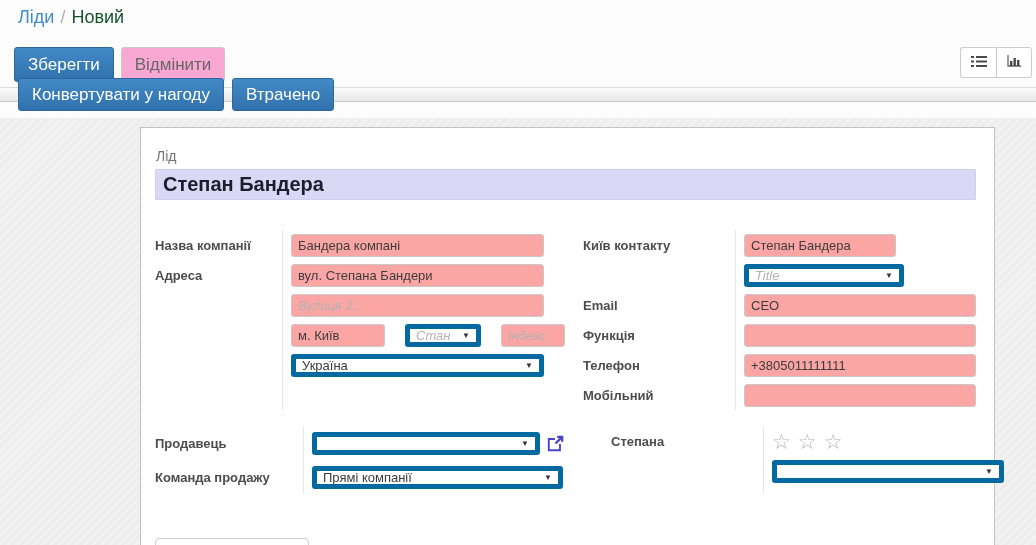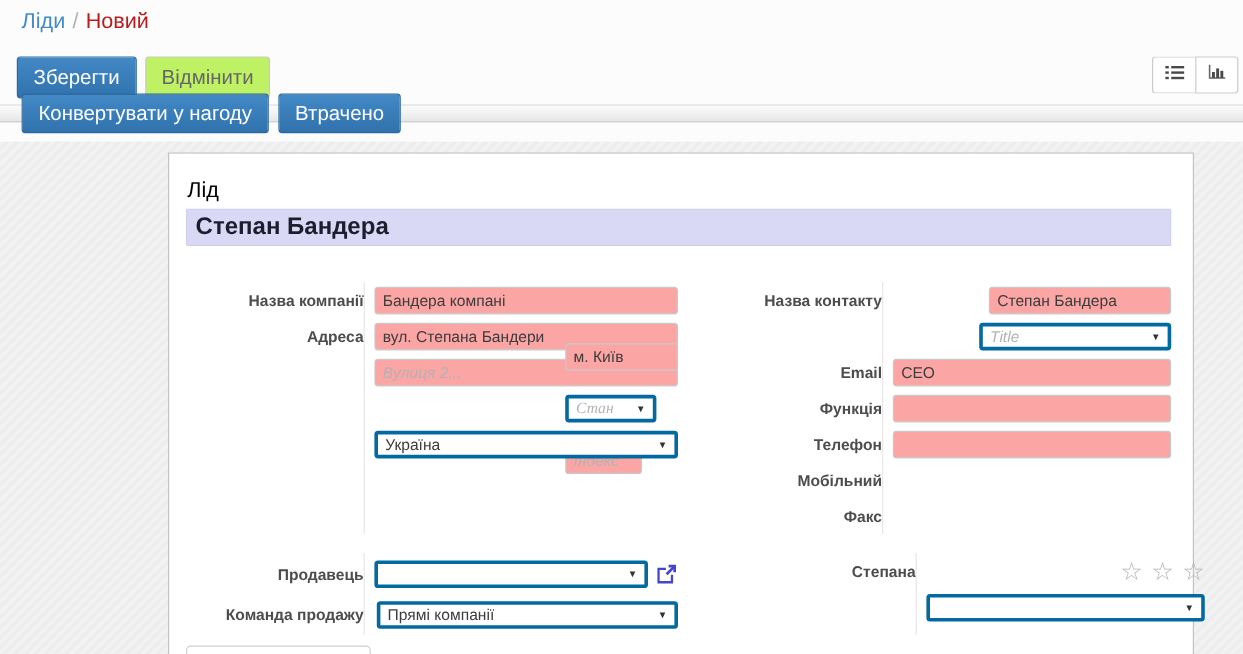--- a/index.html
+++ b/index.html
@@ -4,26 +4,26 @@
 <style>
   * { margin:0; padding:0; box-sizing:border-box; }
   html,body { width:1036px; height:545px; overflow:hidden;
     font-family:"Liberation Sans","DejaVu Sans",sans-serif; background:#fcfcfc; }
 
   
   .topbar { position:absolute; top:0; left:0; width:1036px; height:88px; background:#fcfcfc; }
   .breadcrumb { position:absolute; top:7px; left:18px; font-size:18px; color:#555; }
   .breadcrumb .bc-link { color:#428bca; cursor:pointer; margin-right:6px; }
   .breadcrumb .bc-sep { color:#b0b0b0; margin-right:6px; }
-  .breadcrumb .bc-current { color:#b91c1c; }
+  .breadcrumb .bc-current { color:#14532d; }
 
   .btn { display:inline-block; font-size:17px; line-height:1; border-radius:3px;
          padding:8px 13px; cursor:pointer; vertical-align:top; }
   .btn-primary { background:linear-gradient(#4289c6,#3072ad); border:1px solid #2c689d; color:#fff; }
-  .btn-default { background:#bef264; border:1px solid #c9c9c9; color:#666; }
+  .btn-default { background:#f9a8d4; border:1px solid #c9c9c9; color:#666; }
 
   .toolbar { position:absolute; top:47px; left:14px; }
   .toolbar .btn { margin-right:7px; }
 
   .view-switcher { position:absolute; top:47px; right:4px; display:flex; }
   .vs-btn { width:36px; height:31px; background:#fff; border:1px solid #ccc;
             display:flex; align-items:center; justify-content:center; cursor:pointer; }
   .vs-btn:first-child { border-radius:3px 0 0 3px; border-right:none; }
   .vs-btn:last-child { border-radius:0 3px 3px 0; }
 
@@ -34,53 +34,53 @@
     display:flex; align-items:center; padding-left:18px; }
   .statusbar .btn { margin-right:8px; padding:7px 13px; }
 
   
   .content { position:absolute; top:118px; left:0; width:1036px; height:427px;
     background:repeating-linear-gradient(135deg,#f2f2f2 0 3px,#ededed 3px 6px);
     overflow:hidden; }
   .sheet { position:relative; margin:9px 0 0 140px; width:855px; height:500px;
     background:#fff; border:1px solid #c3c3c3; padding:14px 20px 0 14px; }
 
-  .lead-label { font-size:18px; color:#000000; margin:6px 0 5px 1px; }
+  .lead-label { font-size:14px; color:#737373; margin:6px 0 5px 1px; }
   .title-input { width:821px; height:31px; background:#d9d9f5; border:1px solid #cfcff0;
     font-family:inherit; font-size:20px; font-weight:bold; color:#1d1d2e; padding:0 7px; border-radius:1px; }
 
   .group { display:flex; }
   .group-1 { margin-top:30px; }
   .group-2 { margin-top:16px;gap:28px; }
   .col { display:flex; align-items:stretch; }
   .col-left { width:410px; }
   .col-right { margin-left:18px; flex:1; }
   .labels-stack { display:flex; flex-direction:column; }
   .col-left  .labels-stack { width:148px; }
   .col-right .labels-stack { width:152px; }
   .fields-stack { flex:1; border-left:1px solid #e7e7e7; padding-left:8px;
                   display:flex; flex-direction:column; }
-  .row { height:30px; display:flex; align-items:center;justify-content:flex-end; }
+  .row { height:30px; display:flex; align-items:center; }
   .row-tall { height:34px; }
   .lbl { font-size:13px; font-weight:bold; color:#4d4d4d; }
 
   input.fld { height:23px; border:1px solid #c9c9c9; border-radius:3px; background:#fca5a5;
     font-family:inherit; font-size:13px; color:#3c3c3c; padding:0 6px; }
   input.fld::placeholder { color:#b3b3b3; font-style:italic; opacity:1; }
-  .sel { height:23px; border:3px solid #0369a1; border-radius:3px; background:#fff;
+  .sel { height:23px; border:5px solid #0369a1; border-radius:3px; background:#fff;
     display:inline-flex; align-items:center; justify-content:space-between;
     font-size:13px; color:#3c3c3c; padding:0 6px; cursor:pointer; }
   .sel .sel-text { white-space:nowrap; overflow:hidden; }
   .sel .sel-placeholder { color:#b3b3b3; font-style:italic; }
   .sel .arr { font-size:8px; color:#333; margin-left:5px; }
 
-  .w-full-l { width:253px; } .w-city { width:94px; } .w-state { width:76px;font-family:Liberation Serif, serif; } .w-zip { width:64px; }
+  .w-full-l { width:253px; } .w-city { width:94px; } .w-state { width:76px; } .w-zip { width:64px; }
   .w-contact { width:152px; } .w-title { width:160px; } .w-full-r { width:232px; }
   .w-sales { width:228px; } .w-team { width:251px; }
-  .city-row { display:flex; gap:20px;flex-direction:column; }
+  .city-row { display:flex; gap:20px; }
 
   .ext-link { width:19px; height:19px; margin-left:6px; cursor:pointer;
               display:inline-flex; align-items:center; }
   .stars { display:flex; gap:7px; font-size:21px; color:#b5b5b5; cursor:pointer; line-height:1; }
 
   .notebook-tab { position:absolute; top:410px; left:14px; width:154px; height:40px;
     background:#fff; border:1px solid #cfcfcf; border-radius:4px 4px 0 0; cursor:pointer; }
 </style>
 </head>
 <body>
@@ -167,54 +167,54 @@
               <span class="sel-text">Україна</span>
               <span class="arr">▼</span>
             </div>
           </div>
         </div>
       </div>
 
       <div class="col col-right">
         <div class="labels-stack">
           <div class="row">
-              <span class="lbl">Назва контакту</span>
+              <span class="lbl">Київ контакту</span>
             </div>
           <div class="row"></div>
           <div class="row">
               <span class="lbl">Email</span>
             </div>
           <div class="row">
               <span class="lbl">Функція</span>
             </div>
           <div class="row">
               <span class="lbl">Телефон</span>
             </div>
           <div class="row">
               <span class="lbl">Мобільний</span>
-            </div>
-          <div class="row">
-              <span class="lbl">Факс</span>
             </div>
         </div>
         <div class="fields-stack">
           <div class="row">
               <input class="fld w-contact" value="Степан Бандера" style="">
             </div>
           <div class="row">
             <div class="sel w-title">
               <span class="sel-text sel-placeholder">Title</span>
               <span class="arr">▼</span>
             </div>
           </div>
           <div class="row">
               <input class="fld w-full-r" value="CEO" style="">
             </div>
           <div class="row">
               <input class="fld w-full-r" value="" style="">
+            </div>
+          <div class="row">
+              <input class="fld w-full-r" value="+3805011111111" style="">
             </div>
           <div class="row">
               <input class="fld w-full-r" value="" style="">
             </div>
         </div>
       </div>
     </div>
 
     <div class="group group-2">
       <div class="col col-left">

